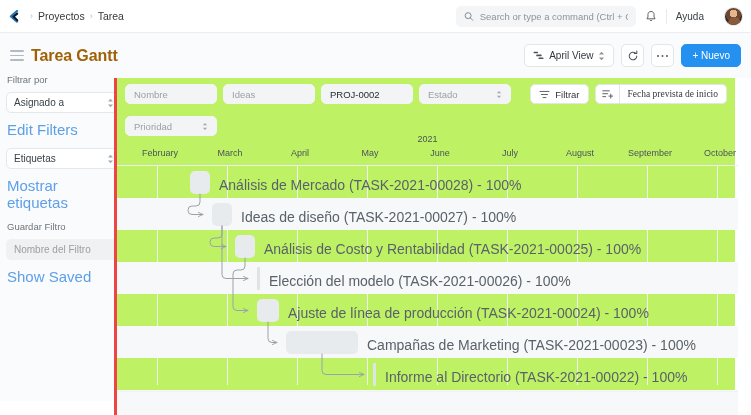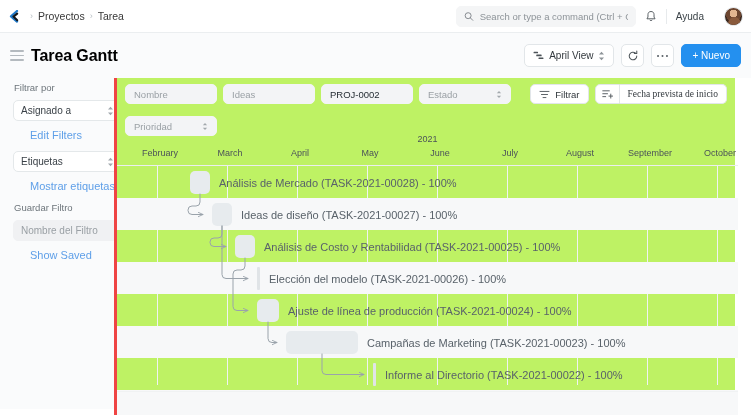--- a/index.html
+++ b/index.html
@@ -65,50 +65,50 @@
 
   
   .pagehead {
     position: absolute; top: 33px; left: 0; width: 751px; height: 45px;
     background: #fafbfc;
     display: flex; align-items: center; padding: 0 10px;
   }
   .ham { width: 14px; display: flex; flex-direction: column; gap: 3px; cursor: pointer; margin-right: 7px; }
   .ham i { display: block; height: 1.4px; background: #b4babf; border-radius: 1px; }
   .ham i:nth-child(2) { width: 100%; }
-  .page-title { font-size: 16px; font-weight: bold; color: #000000; letter-spacing: -0.1px; }
+  .page-title { font-size: 16px; font-weight: bold; color: #a16207; letter-spacing: -0.1px; }
 
   .head-actions { margin-left: auto; display: flex; align-items: center; gap: 7px; }
   .btn {
     height: 23px; border: 1px solid #e2e6e9; background: #fff; border-radius: 5px;
     font-size: 10px; color: #32383d; display: flex; align-items: center; gap: 5px;
     padding: 0 8px; cursor: pointer; white-space: nowrap;
   }
   .btn.icon-only { padding: 0; width: 23px; justify-content: center; }
   .btn-primary {
     background: #2490ef; border-color: #2490ef; color: #fff; font-weight: normal;
     padding: 0 10px;
   }
   .caret-updown { display: inline-flex; flex-direction: column; gap: 1px; line-height: 0; }
 
   
   .sidebar {
-    position: absolute; top: 72px; left: 0; width: 130px; height: 337px;
-    background: #fafbfc; padding: 8px 8px 0 13px;
+    position: absolute; top: 64px; left: 0; width: 130px; height: 337px;
+    background: #fafbfc; padding: 8px 8px 0 6px;
   }
   .sb-label { font-size: 9.5px; color: #6d757b; margin: 2px 0 7px 1px; }
   .sb-select, .sb-input {
     width: 100%; height: 21px; background: #fff; border: 1px solid #e4e8ea;
     border-radius: 5px; display: flex; align-items: center; padding: 0 7px;
     font-size: 10px; color: #3a4147; margin-bottom: 8px; cursor: pointer;
   }
   .sb-select span.val { flex: 1; }
   .sb-input { background: #f0f1f3; border-color: #f0f1f3; color: #9aa0a5; cursor: text; }
   .sb-link {
-    font-size: 11px; color: #5e9fe8; cursor: pointer; display: block; margin: 0 0 10px 17px;
+    font-size: 15px; color: #5e9fe8; cursor: pointer; display: block; margin: 0 0 10px 1px;
   }
   .sb-section { font-size: 9.5px; color: #6d757b; margin: 6px 0 7px 1px; }
 
   
   .gantt-panel {
     position: absolute; top: 78px; left: 114px; width: 621px; height: 337px;
     background: #bef264; border-left: 3px solid #ef4444;
   }
   .filterbar {
     padding: 6px 8px 4px 8px; display: flex; flex-wrap: wrap; align-items: flex-start;
@@ -158,21 +158,21 @@
   .row { position: absolute; left: 0; width: 100%; height: 32px; }
   .row.alt { background: #f7f8f9; }
   .row-line { position: absolute; left: 0; width: 100%; height: 1px; background: #f0f2f3; }
 
   .bar {
     position: absolute; height: 23px; background: #e7ebee; border-radius: 5px;
     cursor: pointer;
   }
   .bar.milestone { width: 3px; border-radius: 1px; background: #e0e4e7; }
   .bar-label {
-    position: absolute; font-size: 11px; color: #5a6view; color: #5b6view;
+    position: absolute; font-size: 14px; color: #5a6view; color: #5b6view;
     color: #59626a; white-space: nowrap; pointer-events: none;
   }
   .conn { position: absolute; left: 0; top: 32px; width: 100%; height: 249px; pointer-events: none; }
 </style>
 </head>
 <body>
 
 <div class="navbar">
   <div class="nav-back">
     <svg width="11" height="13" viewBox="0 0 11 13">

